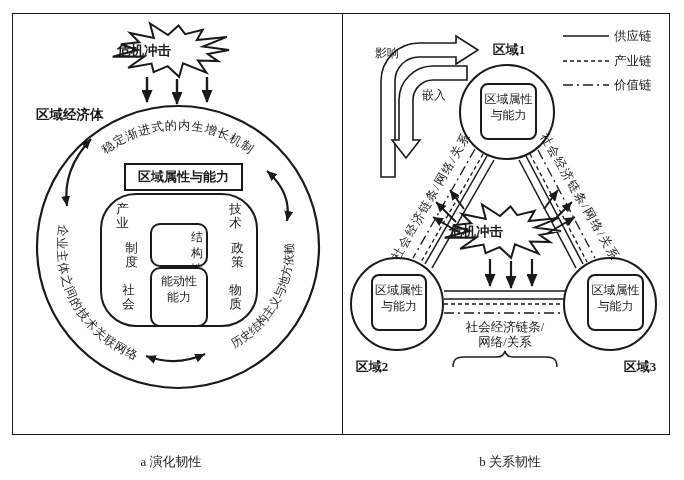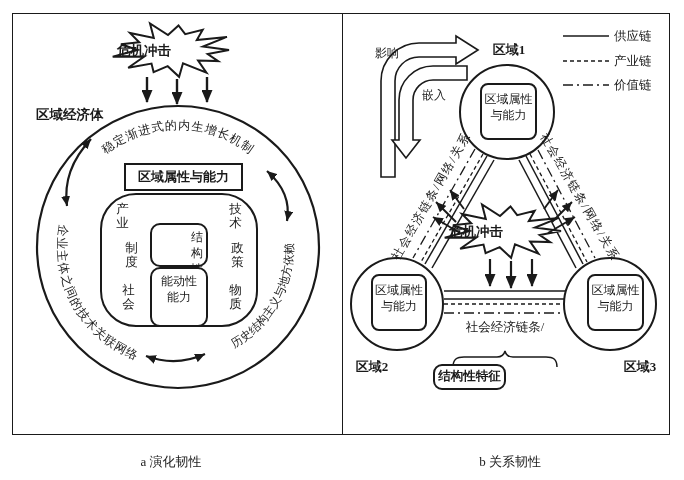--- a/index.html
+++ b/index.html
@@ -202,19 +202,19 @@
     <div>区域属性</div>
     <div>与能力</div>
   </div>
   <div class="box node-box" style="left:587px; top:274px; width:57px; height:57px;">
     <div>区域属性</div>
     <div>与能力</div>
   </div>
 
   <div class="lbl two-line" style="left:449px; top:320px; width:112px;">
     <div>社会经济链条/</div>
-  </div>
-
-  <div class="box feature-box" style="left:433px; top:364px; width:73px; height:26px;">结构性特征</div>
+    <div>网络/关系</div>
+  </div>
+
 
   <div class="caption center" style="left:111px; top:453px; width:120px;">a 演化韧性</div>
   <div class="caption center" style="left:450px; top:453px; width:120px;">b 关系韧性</div>
 </div>
 
 </body></html>

